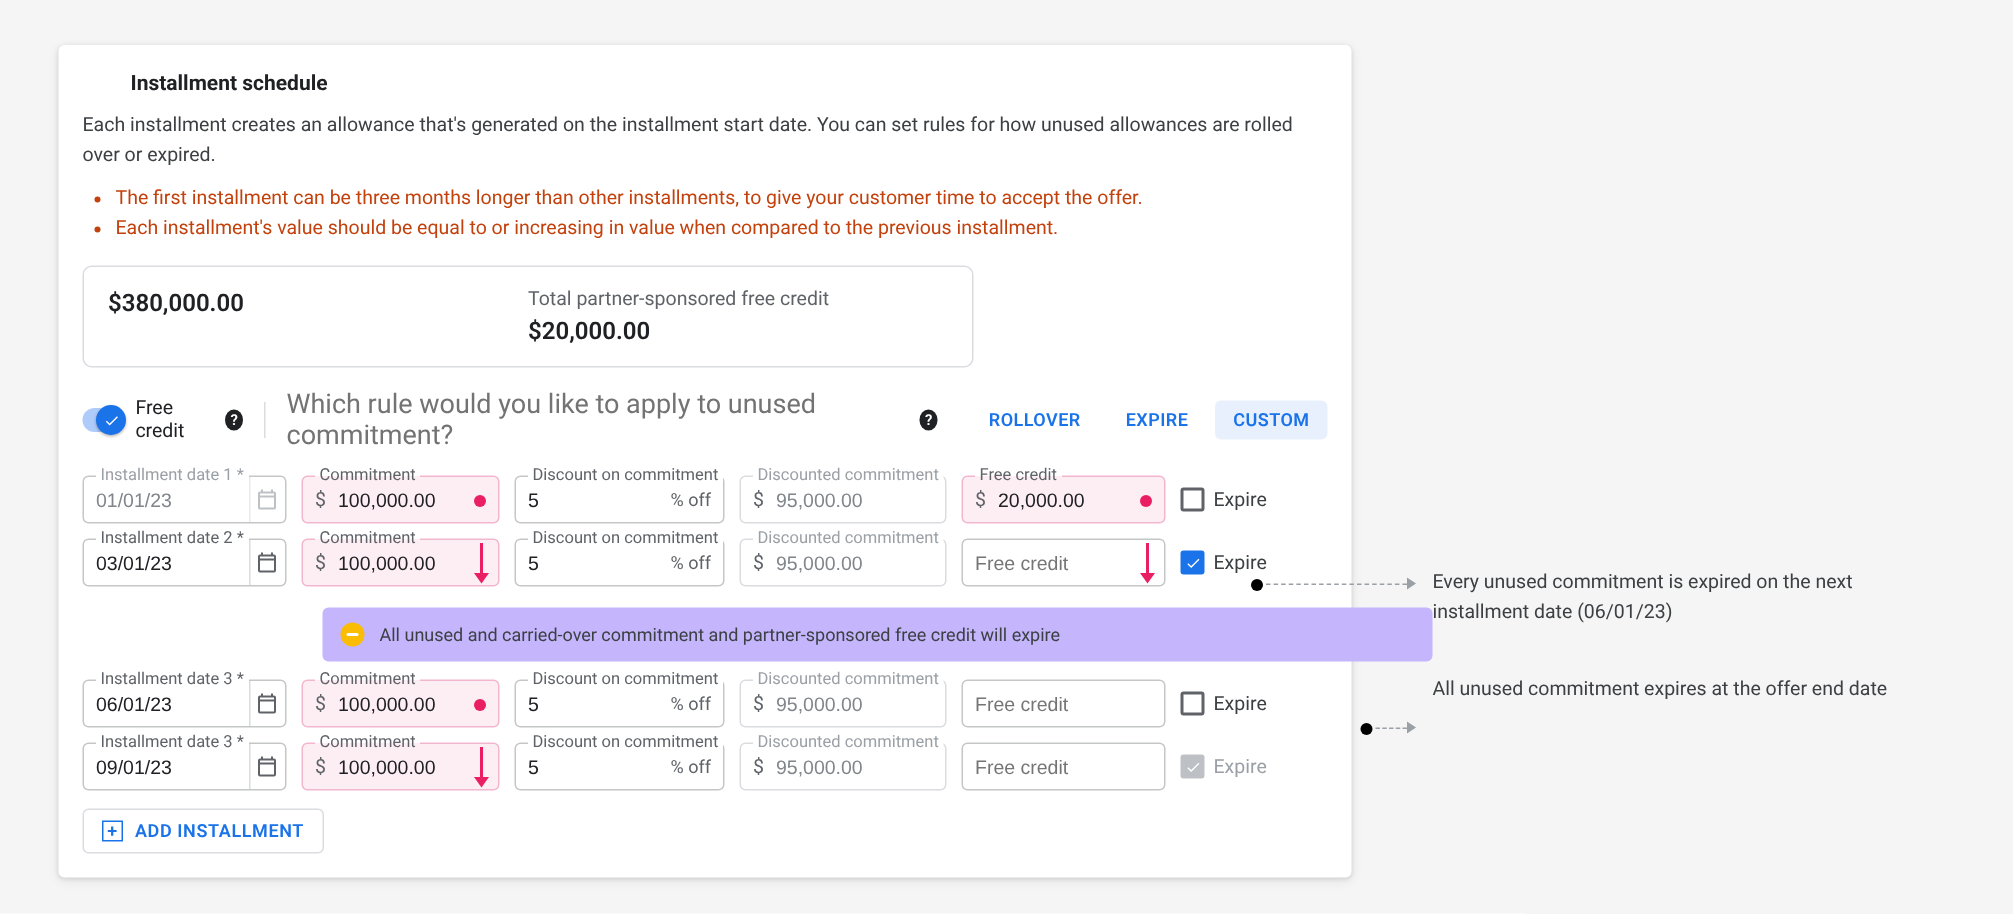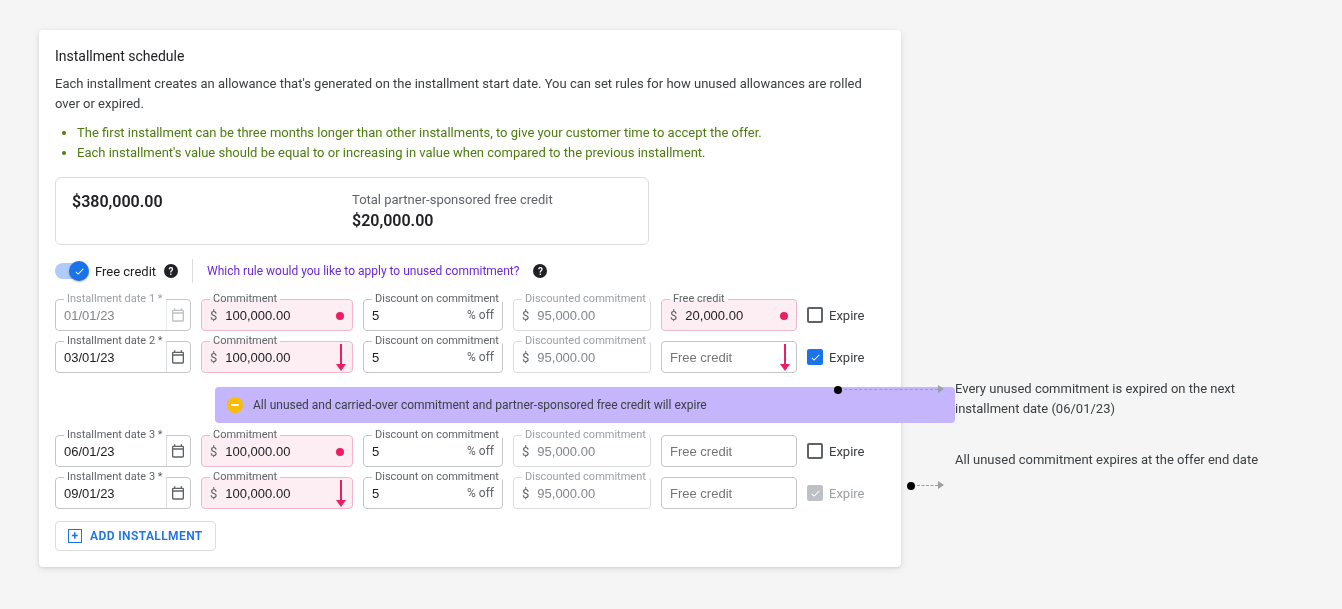--- a/index.html
+++ b/index.html
@@ -18,34 +18,35 @@
     position: absolute;
     left: 39px;
     top: 30px;
     width: 862px;
     background: #fff;
     border-radius: 4px;
     box-shadow: 0 1px 3px rgba(0,0,0,0.1), 0 2px 8px rgba(0,0,0,0.08);
     padding: 18px 16px 16px;
   }
   .title {
-    font-weight: 400;
+    font-weight: 700;
     font-size: 14px;
     margin-bottom: 10px;
+    margin-left: 32px;
   }
   .intro {
     font-size: 13px;
     color: #3c4043;
     line-height: 1.5;
     margin-bottom: 10px;
   }
   ul.rules {
     margin: 0 0 14px 0;
     padding-left: 22px;
-    color: #4d7c0f;
+    color: #c2410c;
     line-height: 1.55;
   }
   ul.rules li { font-size: 13px; }
   .summary-box {
     border: 1px solid #dadce0;
     border-radius: 6px;
     display: flex;
     padding: 14px 16px;
     margin-bottom: 14px;
     width: 594px;
@@ -71,21 +72,21 @@
     box-shadow: 0 1px 2px rgba(0,0,0,0.3);
   }
   .toggle .knob svg { width: 11px; height: 11px; fill: #fff; }
   .label-fc { font-size: 13px; color: #202124; }
   .help-icon {
     display:inline-flex; align-items:center; justify-content:center;
     width: 14px; height: 14px; border-radius: 50%; background: #202124;
     color: #fff; font-size: 10px; font-weight: 600;
   }
   .vsep { width: 1px; height: 24px; background: #dadce0; }
-  .rule-q { font-size: 12px; color: #6d28d9; }
+  .rule-q { font-size: 18px; color: #737373; }
   .seg {
     display: flex; gap: 6px; align-items: center;
   }
   .seg-btn {
     padding: 6px 12px;
     font-size: 12px;
     font-weight: 600;
     letter-spacing: 0.3px;
     color: #1a73e8;
     border-radius: 4px;
@@ -131,21 +132,21 @@
   .field .suffix { padding-right: 8px; color: #5f6368; font-size: 12px; white-space: nowrap; }
   .cal-btn {
     width: 30px; height: 100%; display:flex; align-items:center; justify-content:center;
     border-left: 1px solid #dadce0;
     cursor: pointer;
   }
   .cal-btn svg { width: 16px; height: 16px; fill: #5f6368; }
   .field.disabled .cal-btn svg { fill: #bdc1c6; }
   .field.disabled .cal-btn { border-left-color: #e8eaed; cursor: default; }
   .w-date { width: 136px; }
-  .w-commit { width: 152px; }
+  .w-commit { width: 132px; }
   .w-disc { width: 140px; }
   .w-discval { width: 138px; }
   .w-free { width: 136px; }
   .dot {
     position: absolute;
     width: 8px; height: 8px; border-radius: 50%; background: #e91e63;
   }
   .arrow-down {
     position: absolute;
     color: #e91e63;
@@ -250,20 +251,25 @@
               <path d="M9 16.17 4.83 12l-1.42 1.41L9 19 21 7l-1.41-1.41z"></path>
             </svg>
         </div>
       </div>
       <span class="label-fc">Free credit</span>
       <span class="help-icon">?</span>
     </div>
     <div class="vsep"></div>
     <span class="rule-q">Which rule would you like to apply to unused commitment?</span>
     <span class="help-icon">?</span>
+    <div class="seg" style="margin-left:8px;">
+      <div class="seg-btn">ROLLOVER</div>
+      <div class="seg-btn">EXPIRE</div>
+      <div class="seg-btn active">CUSTOM</div>
+    </div>
   </div>
 
   <div class="rows">
 
     <div class="row">
       <div class="field disabled w-date">
         <span class="field-label">Installment date 1 *</span>
         <input disabled="" value="01/01/23" style="">
         <div class="cal-btn">
           <svg viewBox="0 0 24 24">

